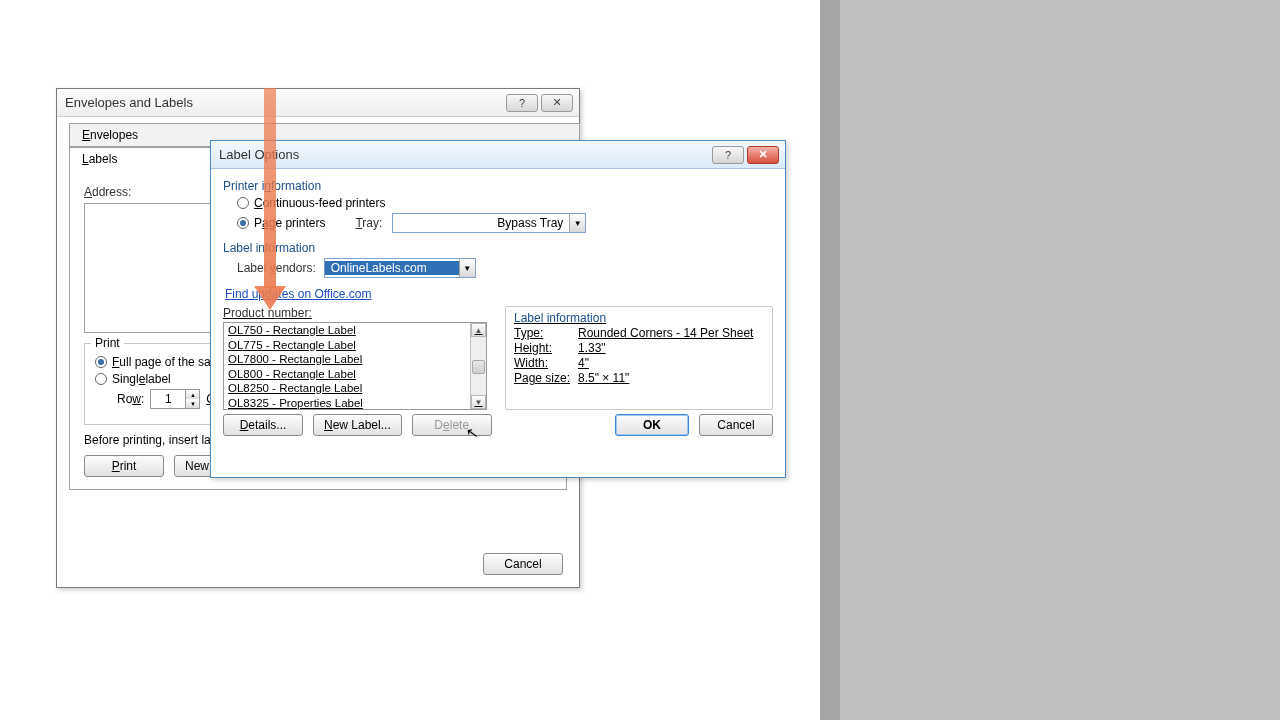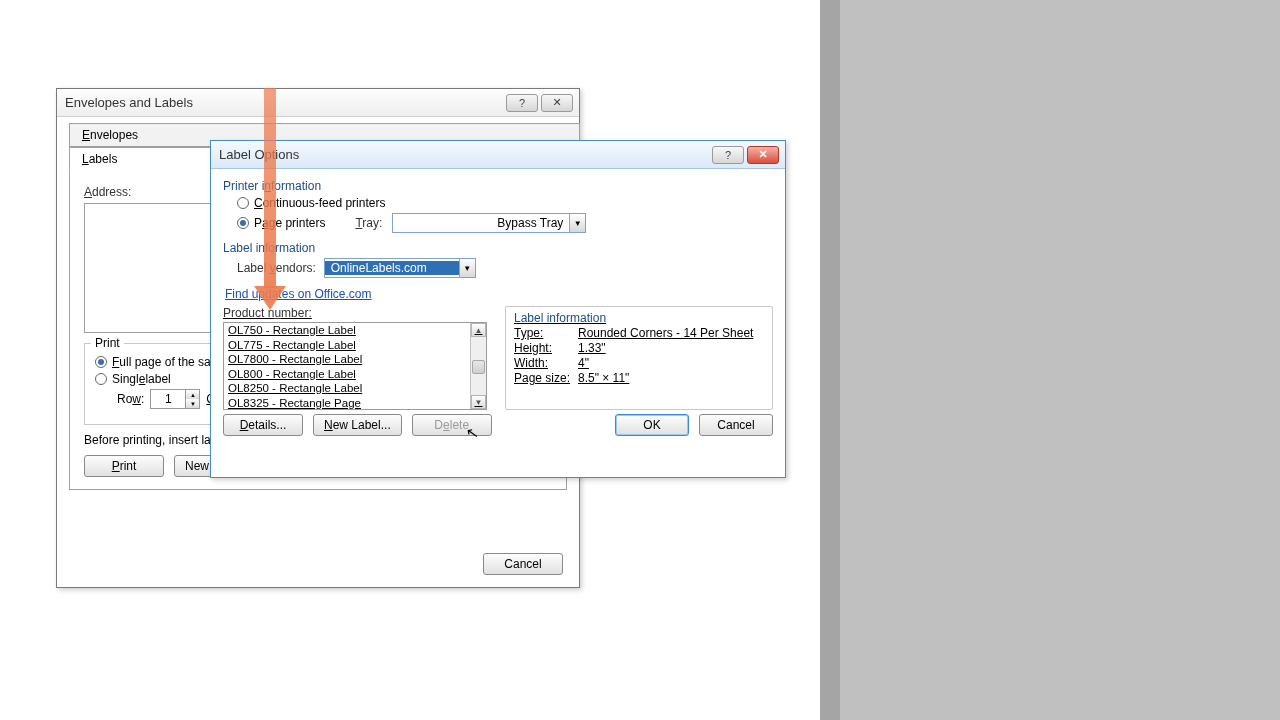--- a/index.html
+++ b/index.html
@@ -187,21 +187,21 @@
     <div style="display:flex; gap:18px;text-decoration:underline;">
       <div style="width:264px;">
         <div class="lbl">Product n<span class="underline">u</span>mber:</div>
         <div class="listbox">
           <div class="items">
             <div>OL750 - Rectangle Label</div>
             <div>OL775 - Rectangle Label</div>
             <div>OL7800 - Rectangle Label</div>
             <div>OL800 - Rectangle Label</div>
             <div>OL8250 - Rectangle Label</div>
-            <div>OL8325 - Rectangle Page</div>
+            <div>OL8325 - Properties Label</div>
           </div>
           <div class="lb-scroll">
             <div class="sbtn">▲</div>
             <div class="track">
                 <div class="thumb"></div>
               </div>
             <div class="sbtn">▼</div>
           </div>
         </div>
       </div>
@@ -226,21 +226,21 @@
             </div>
         </div>
       </div>
     </div>
 
     <div class="btn-row" style="margin-top:4px;align-items:flex-end;">
       <div class="btn"><span class="underline">D</span>etails...</div>
       <div class="btn"><span class="underline">N</span>ew Label...</div>
       <div class="btn disabled">D<span class="underline">e</span>lete</div>
       <div style="flex:1"></div>
-      <div class="btn default" style="min-width:74px;">OK</div>
+      <div class="btn default" style="min-width:74px;font-weight:bold;">OK</div>
       <div class="btn" style="min-width:74px;">Cancel</div>
     </div>
   </div>
 </div>
 
 <div class="arrow">
   <div class="shaft"></div>
     <div class="head"></div>
 </div>
 <div class="cursor">↖</div>

